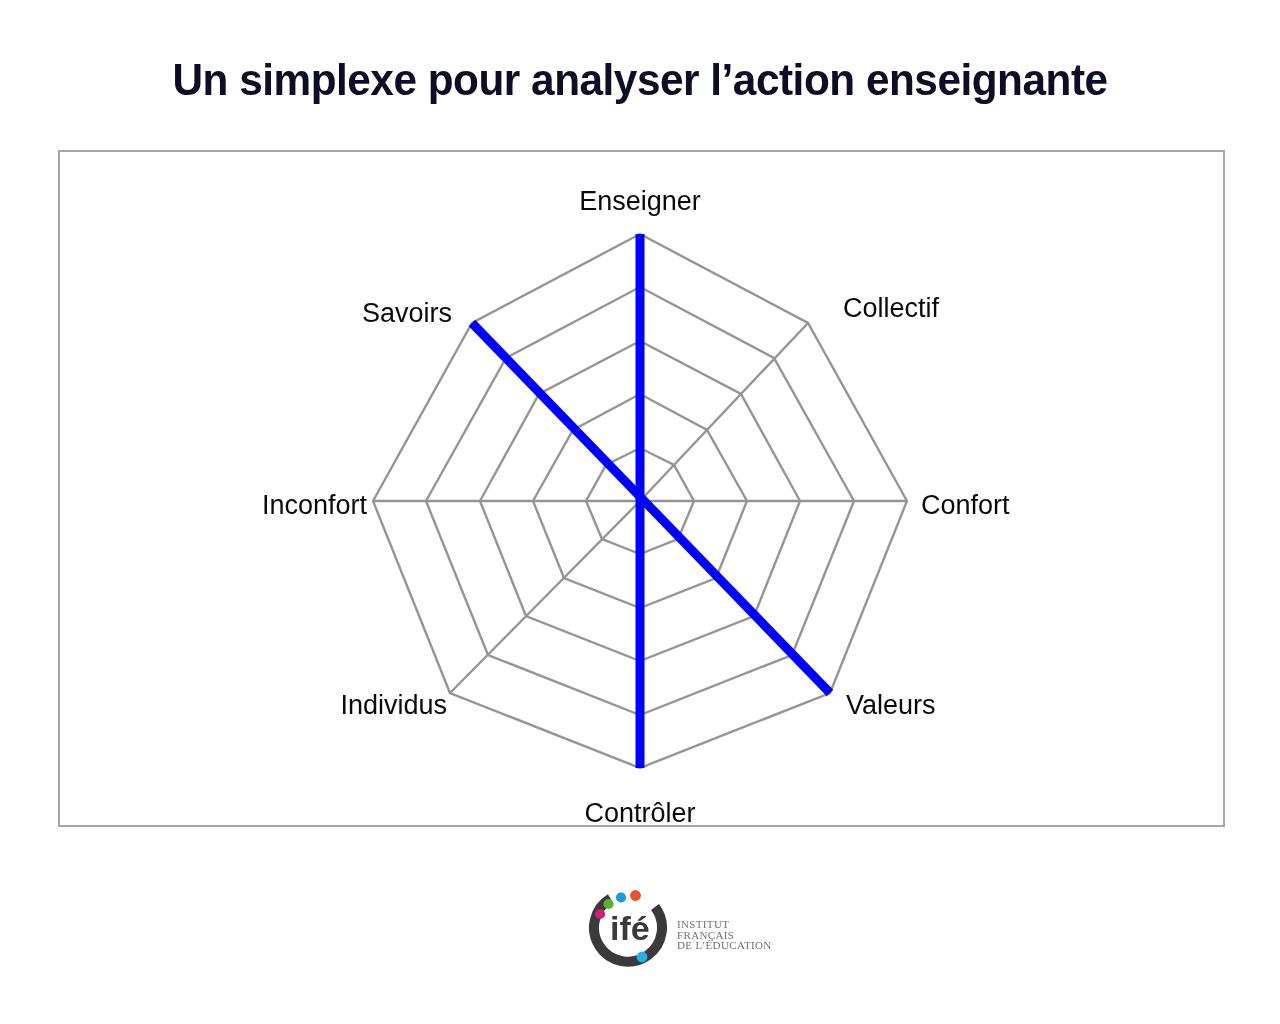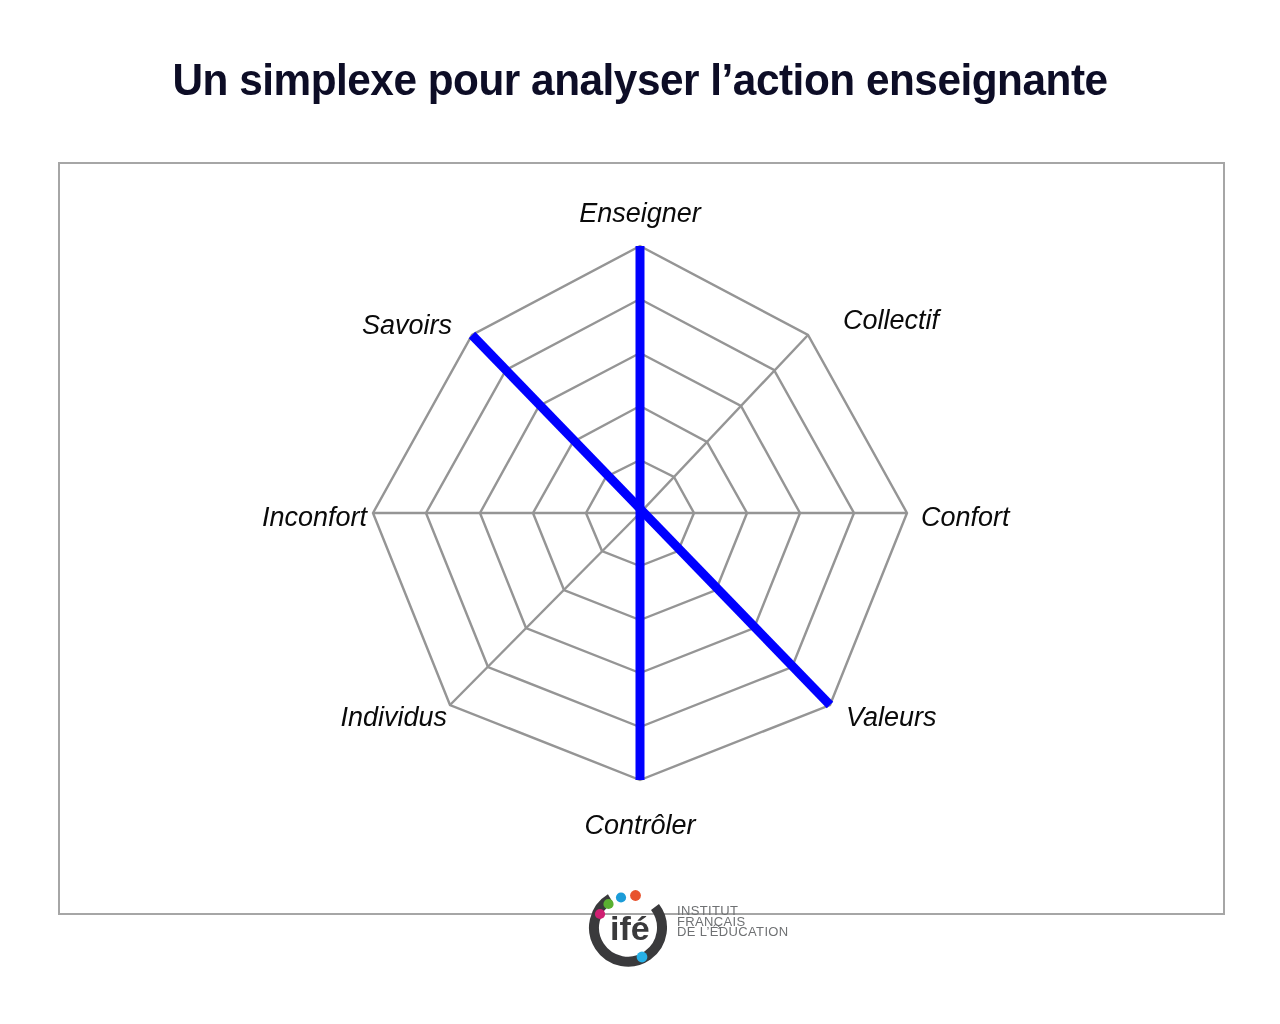--- a/index.html
+++ b/index.html
@@ -30,27 +30,26 @@
     color: #0d0d26;
     transform: scaleX(0.94);
     transform-origin: 50% 50%;
     white-space: nowrap;
   }
 
   
   #chart-frame {
     position: absolute;
     left: 58px;
-    top: 162px;
+    top: 150px;
     width: 1167px;
-    height: 753px;
+    height: 677px;
     border: 2px solid #a6a6a6;
     background: #ffffff;
     box-sizing: border-box;
-    font-style: italic;
   }
 
   #radar-svg {
     position: absolute;
     left: 0;
     top: 0;
     width: 1167px;
     height: 693px;
     display: block;
   }
@@ -72,23 +71,23 @@
   #logo-mark {
     position: absolute;
     left: 0;
     top: 0;
     width: 90px;
     height: 82px;
   }
   #logo-wordmark {
     position: absolute;
     left: 92px;
-    top: 21px;
-    font-family: Liberation Sans, sans-serif;
-    font-size: 13px;
+    top: 34px;
+    font-family: Liberation Serif, serif;
+    font-size: 11px;
     line-height: 10.5px;
     letter-spacing: 0.35px;
     color: #6f7173;
     white-space: nowrap;
   }
 </style>
 </head>
 <body style="background: rgb(255, 255, 255);">
 
 <div id="slide-title" style="color: rgb(13, 13, 38);">Un simplexe pour analyser l’action enseignante</div>

